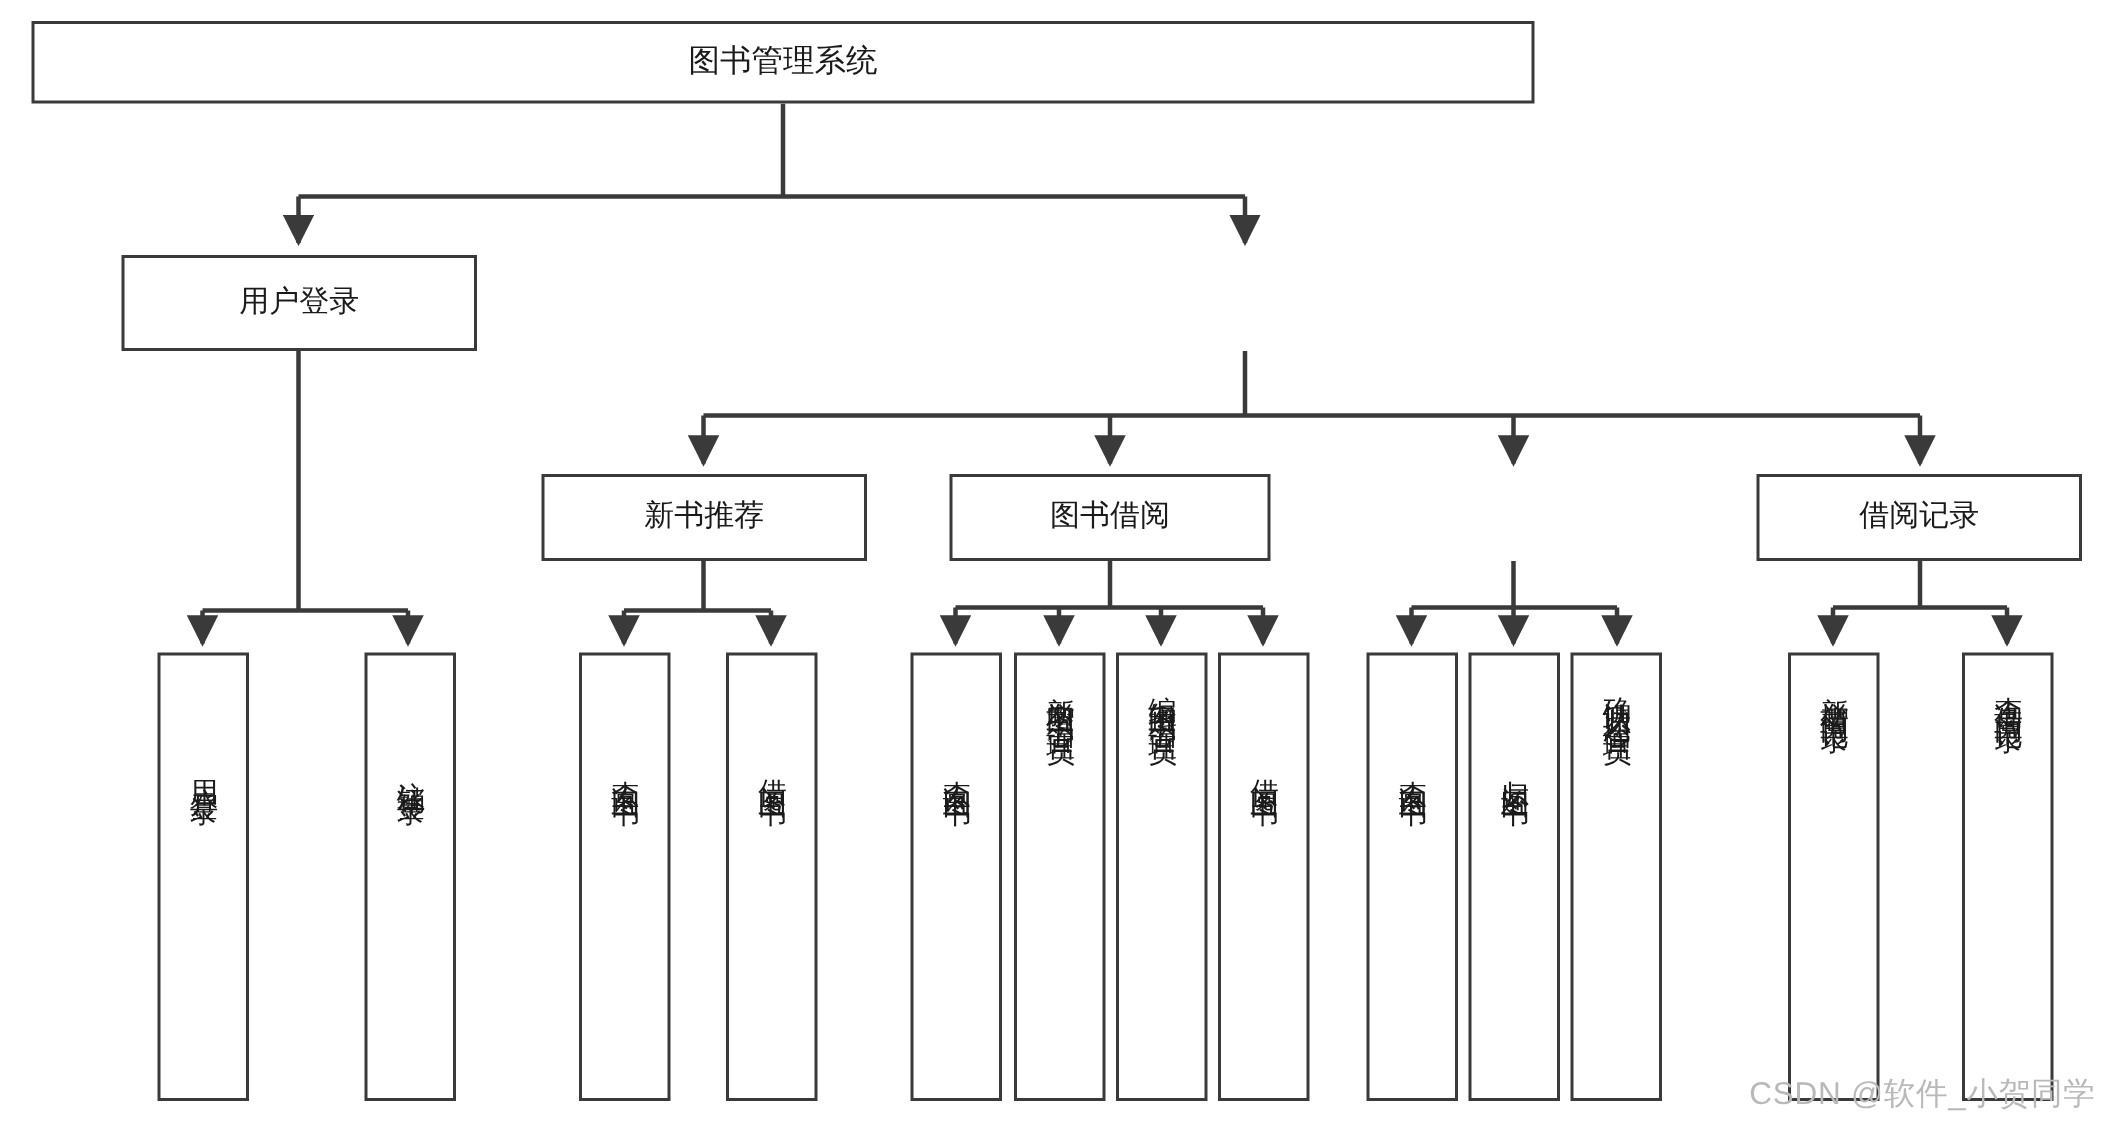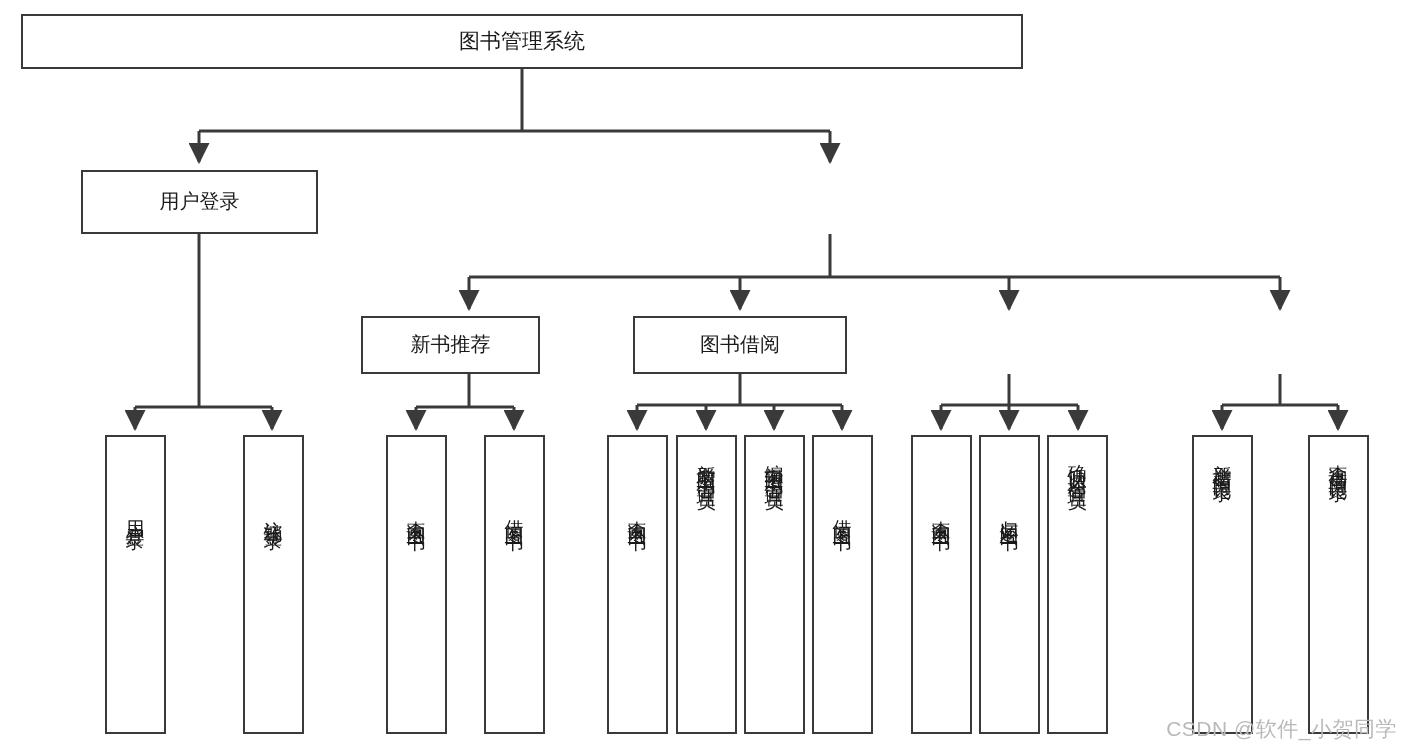--- a/index.html
+++ b/index.html
@@ -130,25 +130,28 @@
   </svg>
 
   <div class="node lvl-root" style="left:21px; top:14px; width:1002px; height:55px;">
     <span class="lbl">图书管理系统</span>
   </div>
 
   <div class="node lvl-2" style="left:81px; top:170px; width:237px; height:64px;">
     <span class="lbl">用户登录</span>
   </div>
 
-  <div class="node lvl-3" style="left:361px; top:316px; width:179px; height:58px;">
+  <div class="node lvl-3" style="left:361px; top:316px; width:217px; height:58px;">
     <span class="lbl">新书推荐</span>
   </div>
   <div class="node lvl-3" style="left:633px; top:316px; width:214px; height:58px;">
     <span class="lbl">图书借阅</span>
+  </div>
+  <div class="node lvl-3" style="left:1171px; top:316px; width:217px; height:58px;">
+    <span class="lbl">借阅记录</span>
   </div>
 
   <div class="node leaf leaf-mid" style="left:105px; top:435px; width:61px; height:299px;">
     <span class="lbl">用户登录</span>
   </div>
   <div class="node leaf leaf-mid" style="left:243px; top:435px; width:61px; height:299px;">
     <span class="lbl">注销登录</span>
   </div>
 
   <div class="node leaf leaf-mid" style="left:386px; top:435px; width:61px; height:299px;">

